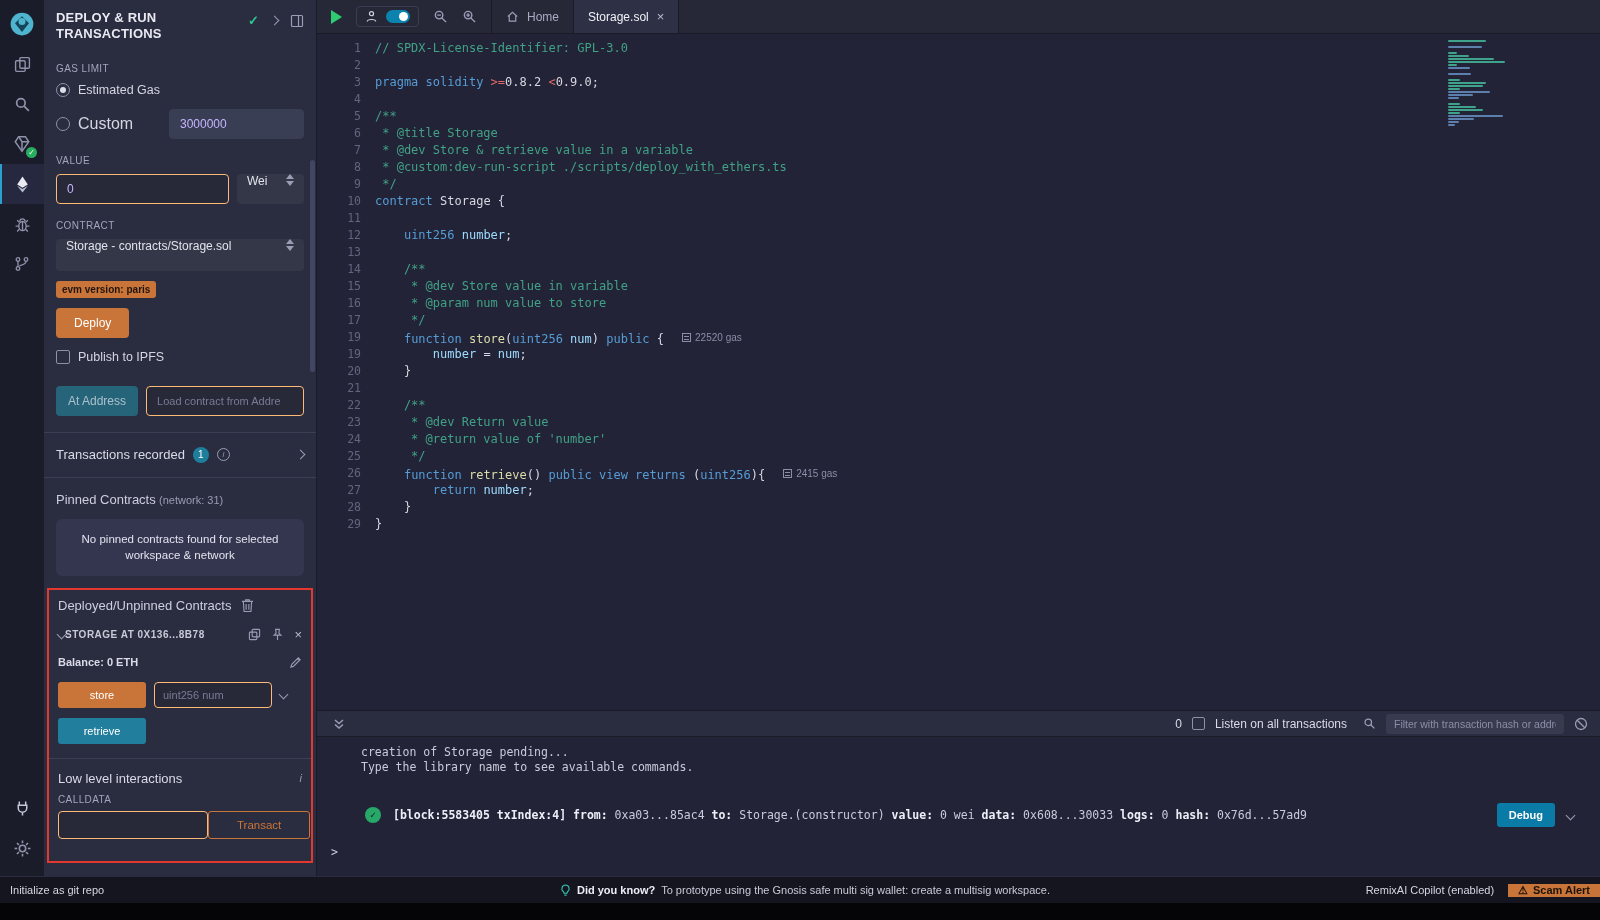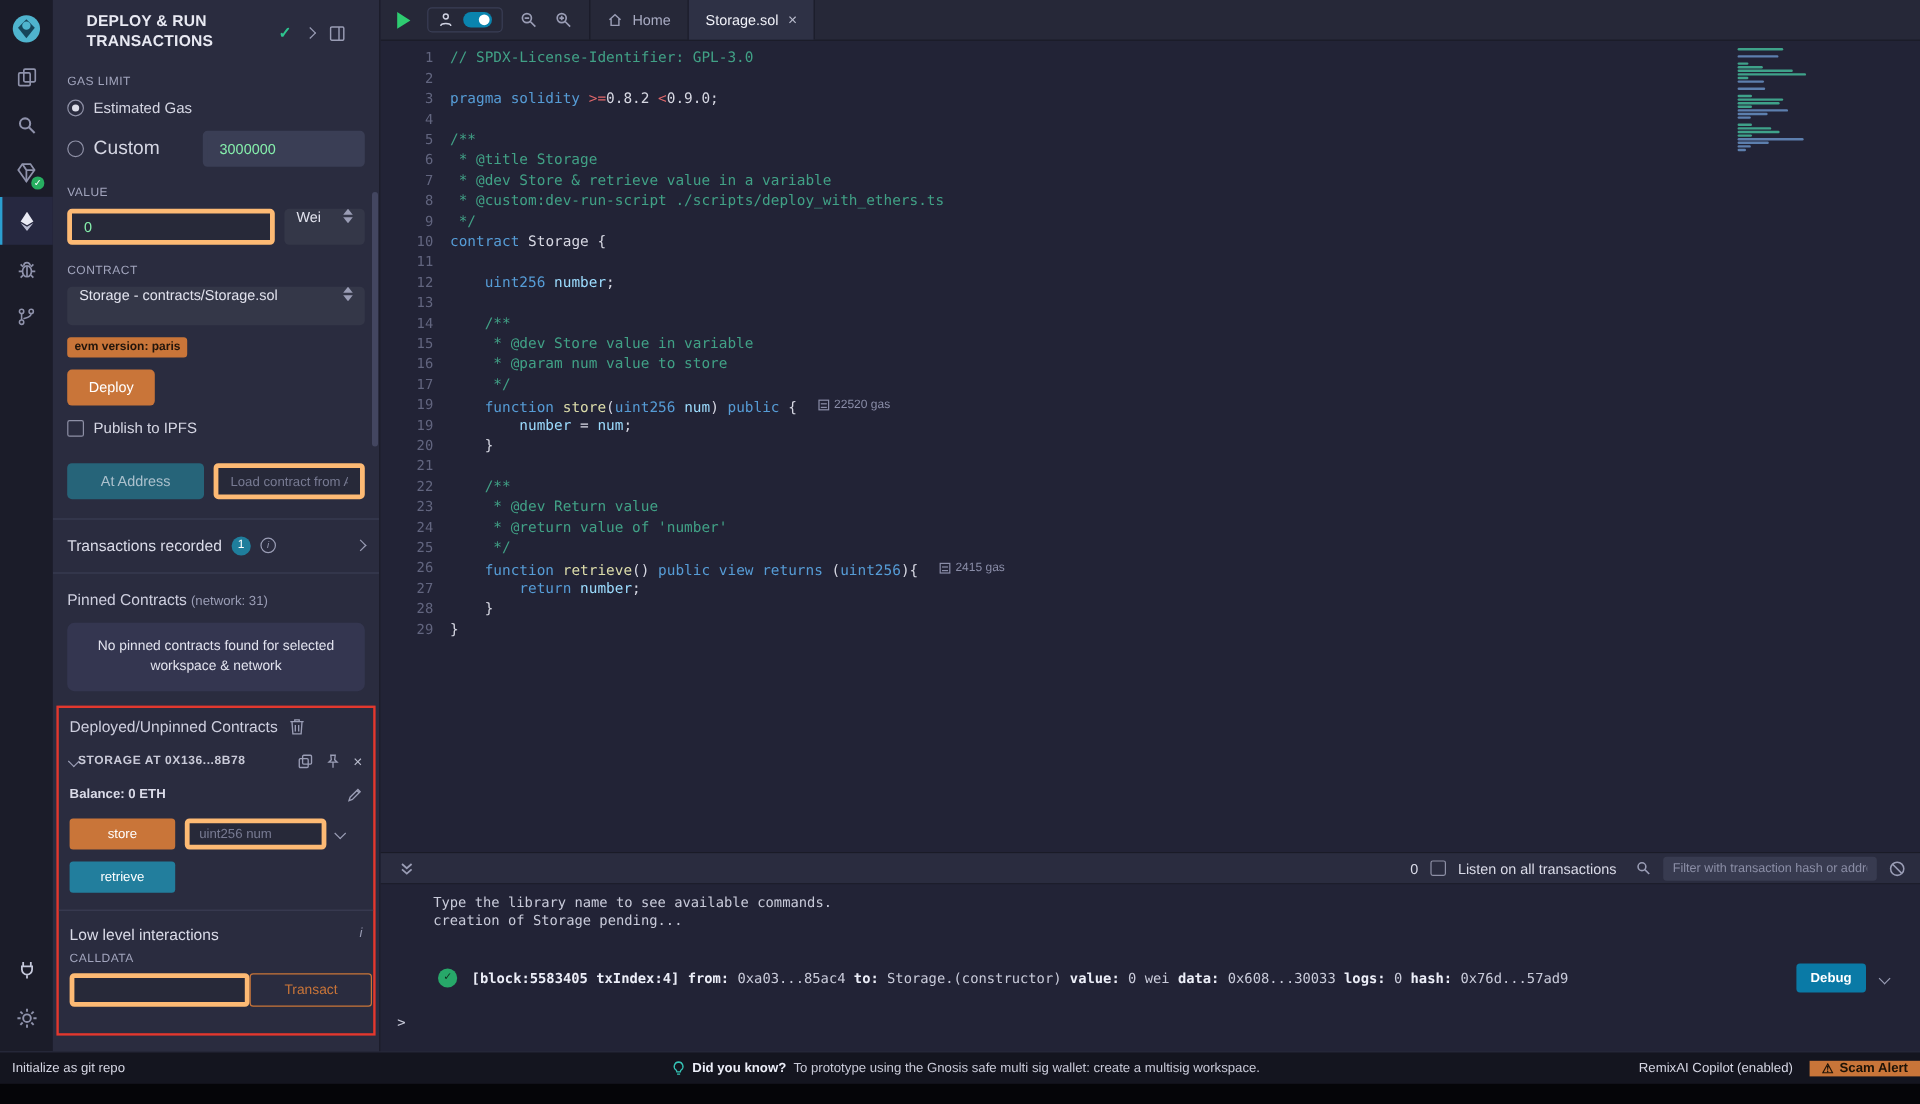--- a/index.html
+++ b/index.html
@@ -10,41 +10,41 @@
   
   .iconbar{width:44px;background:#1b1c29;display:flex;flex-direction:column;align-items:center;padding-top:4px;flex:none}
   .icon-slot{width:44px;height:40px;display:flex;align-items:center;justify-content:center;position:relative;cursor:pointer}
   .icon-slot.active{background:#262840;box-shadow:inset 2px 0 0 #2b9fd0}
   .icon-slot svg{display:block}
   .badge-check{position:absolute;right:7px;bottom:6px;width:11px;height:11px;border-radius:50%;background:#27ae60;color:#fff;font-size:8px;line-height:11px;text-align:center}
   .iconbar .spacer{flex:1}
 
   
   .sidepanel{width:273px;background:#2a2c3f;position:relative;flex:none;font-size:12px;overflow:hidden;border-right:1px solid #1a1b27}
-  .panel-header{display:flex;align-items:center;padding:10px 28px 2px}
+  .panel-header{display:flex;align-items:flex-start;padding:10px 12px 2px}
   .panel-title{font-size:13px;font-weight:bold;color:#e8e9f2;line-height:1.25;width:160px;letter-spacing:.2px}
   .ph-icons{margin-left:auto;display:flex;align-items:center;gap:12px;padding-top:3px}
   .teal-check{color:#2ec48f;font-size:13px;font-weight:bold}
   .panel-body{padding:6px 12px 0}
   .lbl{font-size:10px;color:#a2a5bd;letter-spacing:.4px;margin-top:12px}
   .row{display:flex;align-items:center}
   .radio{width:14px;height:14px;border:1px solid #8e90a6;border-radius:50%;display:inline-block;position:relative;flex:none}
   .radio.sel::after{content:"";position:absolute;left:3px;top:3px;width:6px;height:6px;border-radius:50%;background:#dcdde8}
   .checkbox{width:14px;height:14px;border:1px solid #8e90a6;border-radius:2px;display:inline-block;flex:none}
-  .ctl{background:#272939;border:4px solid #fdba74;border-radius:4px;color:#86efac;font-size:12px;padding:0 10px;height:30px;outline:none;font-family:"Liberation Sans",sans-serif}
+  .ctl{background:#272939;border:1px solid #fdba74;border-radius:4px;color:#c4b5fd;font-size:12px;padding:0 10px;height:30px;outline:none;font-family:"Liberation Sans",sans-serif}
   .ctl::placeholder{color:#787b93;font-size:11px}
   .ctl.light{background:#3a3e55;border-color:#3a3e55}
   .selectbox{background:#343748;border-radius:4px;height:32px;display:flex;padding:0 10px;color:#e2e3ee;cursor:pointer}
   .sel-arrows{margin-left:auto;display:flex;flex-direction:column;gap:2px;padding-left:8px}
   .tri-up{width:0;height:0;border-left:4px solid transparent;border-right:4px solid transparent;border-bottom:5px solid #9a9db5}
   .tri-dn{width:0;height:0;border-left:4px solid transparent;border-right:4px solid transparent;border-top:5px solid #9a9db5}
   .evm-badge{display:inline-block;background:#c97539;color:#23150b;font-size:10px;font-weight:bold;border-radius:3px;padding:3px 6px;margin-top:10px}
   .btn{border:none;border-radius:4px;font-size:12px;cursor:pointer;font-family:"Liberation Sans",sans-serif}
   .btn-deploy{background:#c97539;color:#fff;height:30px;padding:0 18px;margin-top:10px}
-  .btn-ataddr{background:#266e84;color:#c3dce6;height:30px;padding:0 28px;opacity:.85}
+  .btn-ataddr{background:#266e84;color:#c3dce6;height:30px;padding:0 12px;opacity:.85}
   .divider{height:1px;background:#3b3e54;margin:16px -12px 0}
   .tx-rec{display:flex;align-items:center;gap:8px;padding:14px 0;font-size:13px;color:#dadbe8}
   .count-badge{width:16px;height:16px;border-radius:50%;background:#1f7e9c;color:#fff;font-size:10px;line-height:16px;text-align:center;flex:none}
   .info-circle{width:13px;height:13px;border:1px solid #9a9db5;border-radius:50%;color:#9a9db5;font-size:8px;line-height:12px;text-align:center;font-style:italic;flex:none}
   .css-chev{display:inline-block;width:7px;height:7px;border-right:1.5px solid #9a9db5;border-bottom:1.5px solid #9a9db5}
   .chev-right{transform:rotate(-45deg)}
   .chev-down{transform:rotate(45deg)}
   .sec-title{font-size:13px;color:#cdced e0;color:#cdcede}
   .pinned-box{background:#343650;border-radius:6px;margin-top:12px;padding:12px 20px;text-align:center;font-size:11.5px;color:#e2e3ee;line-height:1.45}
   .deployed-wrap{position:relative;border:2px solid #e3382e;margin:12px -9px 0;padding:8px 9px 22px}
@@ -447,22 +447,22 @@
             <circle cx="6.5" cy="6.5" r="4"></circle>
               <path d="M9.5 9.5 L14 14"></path>
           </svg>
           <input class="filter-input" placeholder="Filter with transaction hash or address" style="">
           <svg width="14" height="14" viewBox="0 0 14 14" fill="none" stroke="#9a9db5" stroke-width="1.3">
             <circle cx="7" cy="7" r="5.5"></circle>
               <path d="M3.2 3.2 L10.8 10.8"></path>
           </svg>
         </div>
         <div class="term-content">
+          <div class="term-line">creation of Storage pending...</div>
           <div class="term-line">Type the library name to see available commands.</div>
-          <div class="term-line">creation of Storage pending...</div>
           <div class="tx-row">
             <span class="tx-check">✓</span>
             <span class="tx-text"><span class="txb">[block:5583405 txIndex:4]</span><span> </span><span class="txb">from:</span><span> 0xa03...85ac4 </span><span class="txb">to:</span><span> Storage.(constructor) </span><span class="txb">value:</span><span> 0 wei </span><span class="txb">data:</span><span> 0x608...30033 </span><span class="txb">logs:</span><span> 0 </span><span class="txb">hash:</span><span> 0x76d...57ad9</span></span>
             <button class="btn-debug">Debug</button>
             <span class="css-chev chev-down"></span>
           </div>
           <div class="prompt">&gt;</div>
         </div>
       </div>
     </section>

